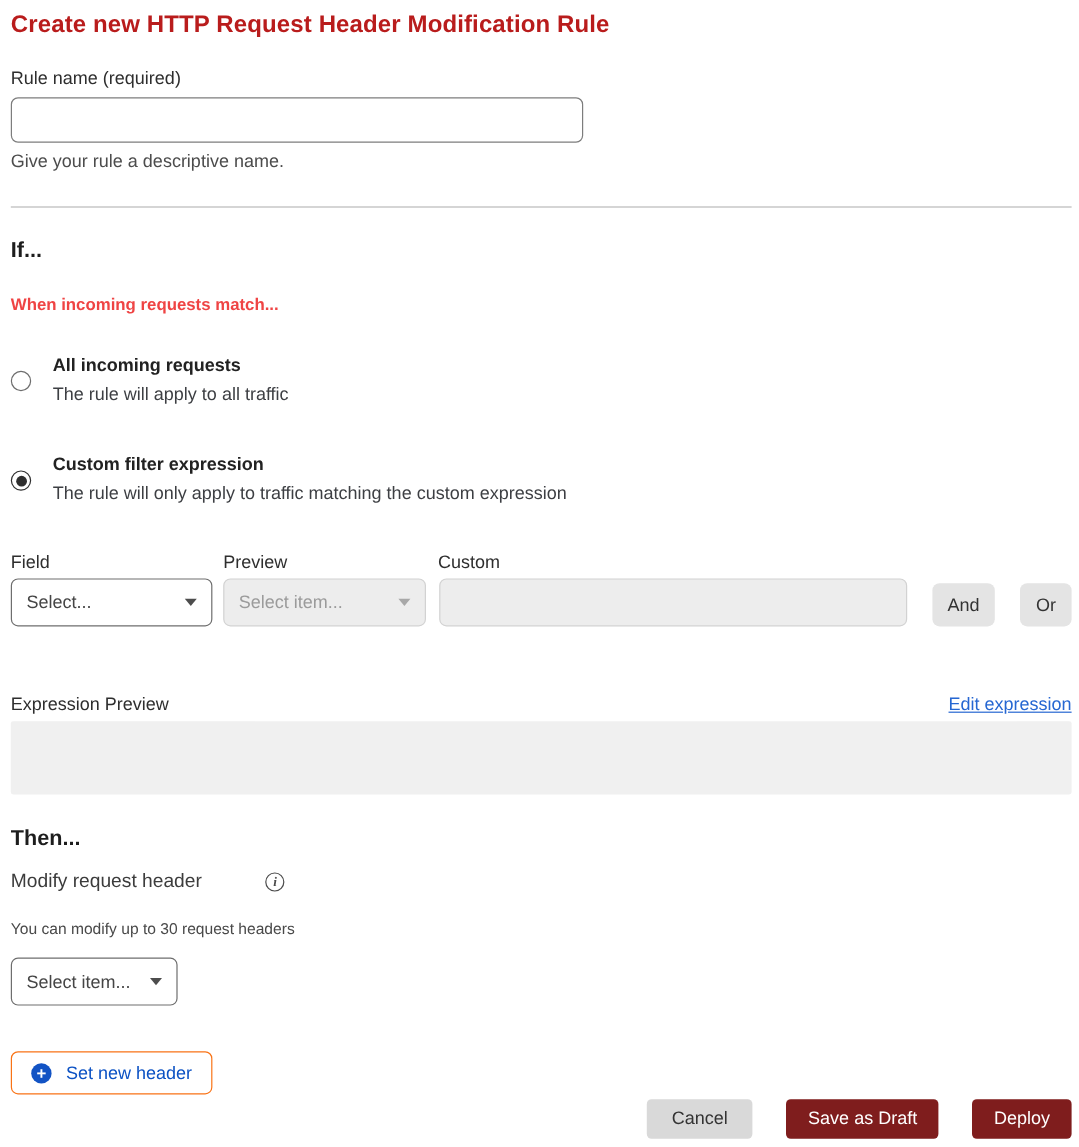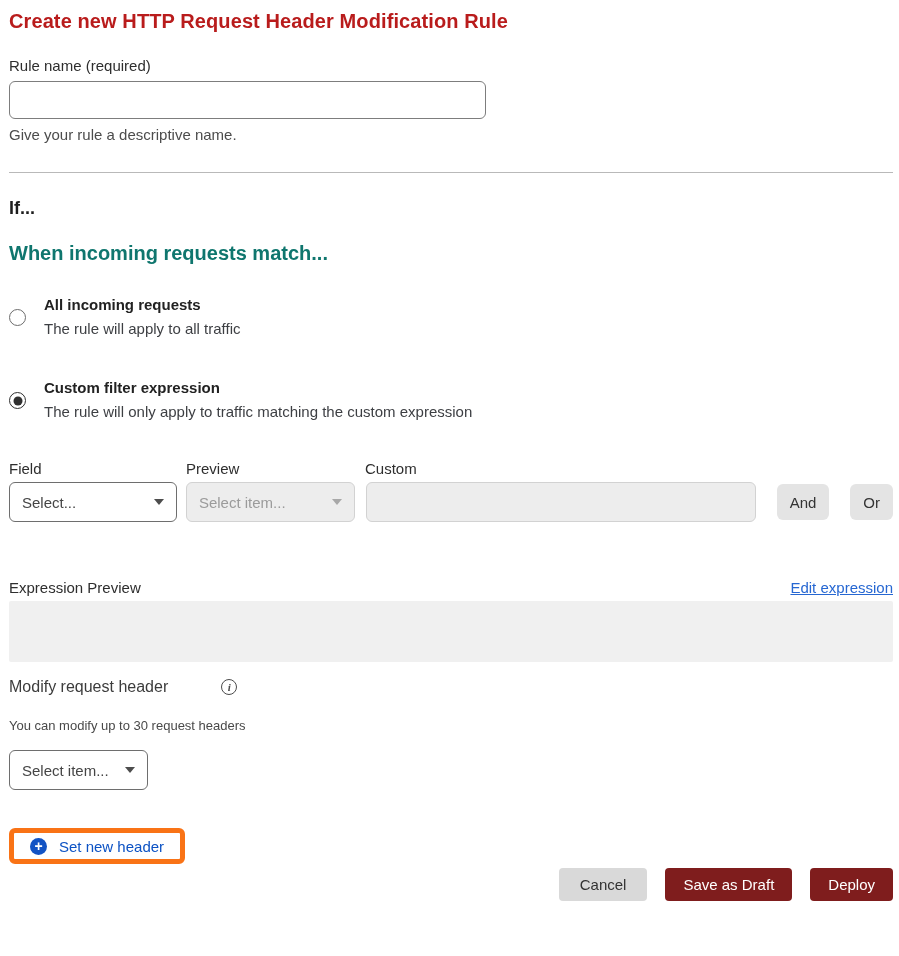--- a/index.html
+++ b/index.html
@@ -23,21 +23,21 @@
     border: 1px solid #7d7d7d; border-radius: 6px; outline: none;
     font-family: inherit; font-size: 15px; padding: 0 10px; color: #222;
     background: #fff;
   }
   .helper { margin-top: 6px; font-size: 15px; line-height: 20px; color: #4c4c4c; }
 
   hr.section-divider { margin-top: 27px; border: none; border-top: 1px solid #b9b9b9; width: 884px; }
 
   h2.section-heading { font-size: 18px; line-height: 24px; font-weight: 700; color: #1d1d1d; }
   .if-heading { margin-top: 23px; }
-  .match-subheading { margin-top: 23px; font-size: 20px; line-height: 21px; font-weight: 600; color: #0f766e; }
+  .match-subheading { margin-top: 23px; font-size: 14px; line-height: 21px; font-weight: 600; color: #ef4444; }
 
   .radio-group { margin-top: 31px; }
   .radio-row { display: flex; align-items: center; cursor: pointer; }
   .radio-row + .radio-row { margin-top: 39px; }
   .radio-circle {
     flex: 0 0 auto; width: 17px; height: 17px; border-radius: 50%;
     border: 1.5px solid #6d6d6d; margin-top: 1px; background: #fff; position: relative;
   }
   .radio-row.selected .radio-circle { border-color: #2f2f2f; }
   .radio-row.selected .radio-circle::after {
@@ -47,21 +47,21 @@
   }
   .radio-texts { margin-left: 18px; }
   .radio-label { font-size: 15px; line-height: 20px; font-weight: 600; color: #222222; }
   .radio-desc { margin-top: 4px; font-size: 15px; line-height: 20px; color: #3d3f43; }
 
   .filter-labels { margin-top: 38px; display: flex; font-size: 15px; color: #2e2e2e; }
   .filter-labels .lbl-field { width: 177px; }
   .filter-labels .lbl-operator { width: 179px; }
   .filter-labels .lbl-value { width: 390px; }
 
-  .filter-row { margin-top: 5px; display: flex; align-items: center; }
+  .filter-row { margin-top: 5px; display: flex; align-items: flex-end; }
   .select-box {
     height: 40px; border: 1px solid #6e6e6e; border-radius: 6px; background: #fff;
     display: flex; align-items: center; justify-content: space-between;
     padding: 0 12px; font-size: 15px; color: #454545; cursor: pointer;
   }
   .select-box .chev {
     width: 0; height: 0; margin-left: 10px;
     border-left: 5px solid transparent; border-right: 5px solid transparent;
     border-top: 6px solid #4d4d4d;
   }
@@ -100,33 +100,33 @@
     font-size: 11px; font-family: "Liberation Serif", serif; font-style: italic; font-weight: 700;
     cursor: pointer;
   }
   .info-icon::before { content: "i"; }
   .modify-helper { margin-top: 21px; font-size: 13px; color: #494949; }
 
   .header-select { margin-top: 17px; width: 139px; }
 
   .set-header-button {
     margin-top: 38px; height: 36px; display: inline-flex; align-items: center;
-    background: #fff; border: 5px solid #f97316; border-radius: 6px;
+    background: #fff; border: 1px solid #f97316; border-radius: 6px;
     color: #0c52c4; font-family: inherit; font-size: 15px; padding: 0 16px; cursor: pointer;
   }
   .plus-icon {
     width: 17px; height: 17px; border-radius: 50%; background: #1253c4;
     color: #fff; display: inline-flex; align-items: center; justify-content: center;
     font-size: 14px; line-height: 1; margin-right: 12px; font-weight: 700;
   }
   .plus-icon::before { content: "+"; }
 
   .footer-actions {
     margin-top: 4px; display: flex; justify-content: flex-end; align-items: center;
-    gap: 18px; width: 884px;
+    gap: 28px; width: 884px;
   }
   .btn { height: 33px; border: none; border-radius: 4px; font-family: inherit; font-size: 15px; cursor: pointer; }
   .btn-secondary { background: #d9d9d9; color: #333333; padding: 0 21px; }
   .btn-primary { background: #7f1d1d; color: #ffffff; padding: 0 18px; }
 </style>
 </head>
 <body>
 
 <div class="page">
 
@@ -177,20 +177,21 @@
     <button class="andor-button">And</button>
     <button class="andor-button">Or</button>
   </div>
 
   <div class="expression-header">
     <span class="expression-label">Expression Preview</span>
     <a class="edit-expression-link">Edit expression</a>
   </div>
   <div class="expression-preview-box"></div>
 
+  <h2 class="section-heading then-heading">Then...</h2>
 
   <div class="modify-row">
     <span class="modify-label">Modify request header</span>
     <span class="info-icon"></span>
   </div>
   <div class="modify-helper">You can modify up to 30 request headers</div>
 
   <div class="select-box header-select">
     <span>Select item...</span>
     <span class="chev"></span>

